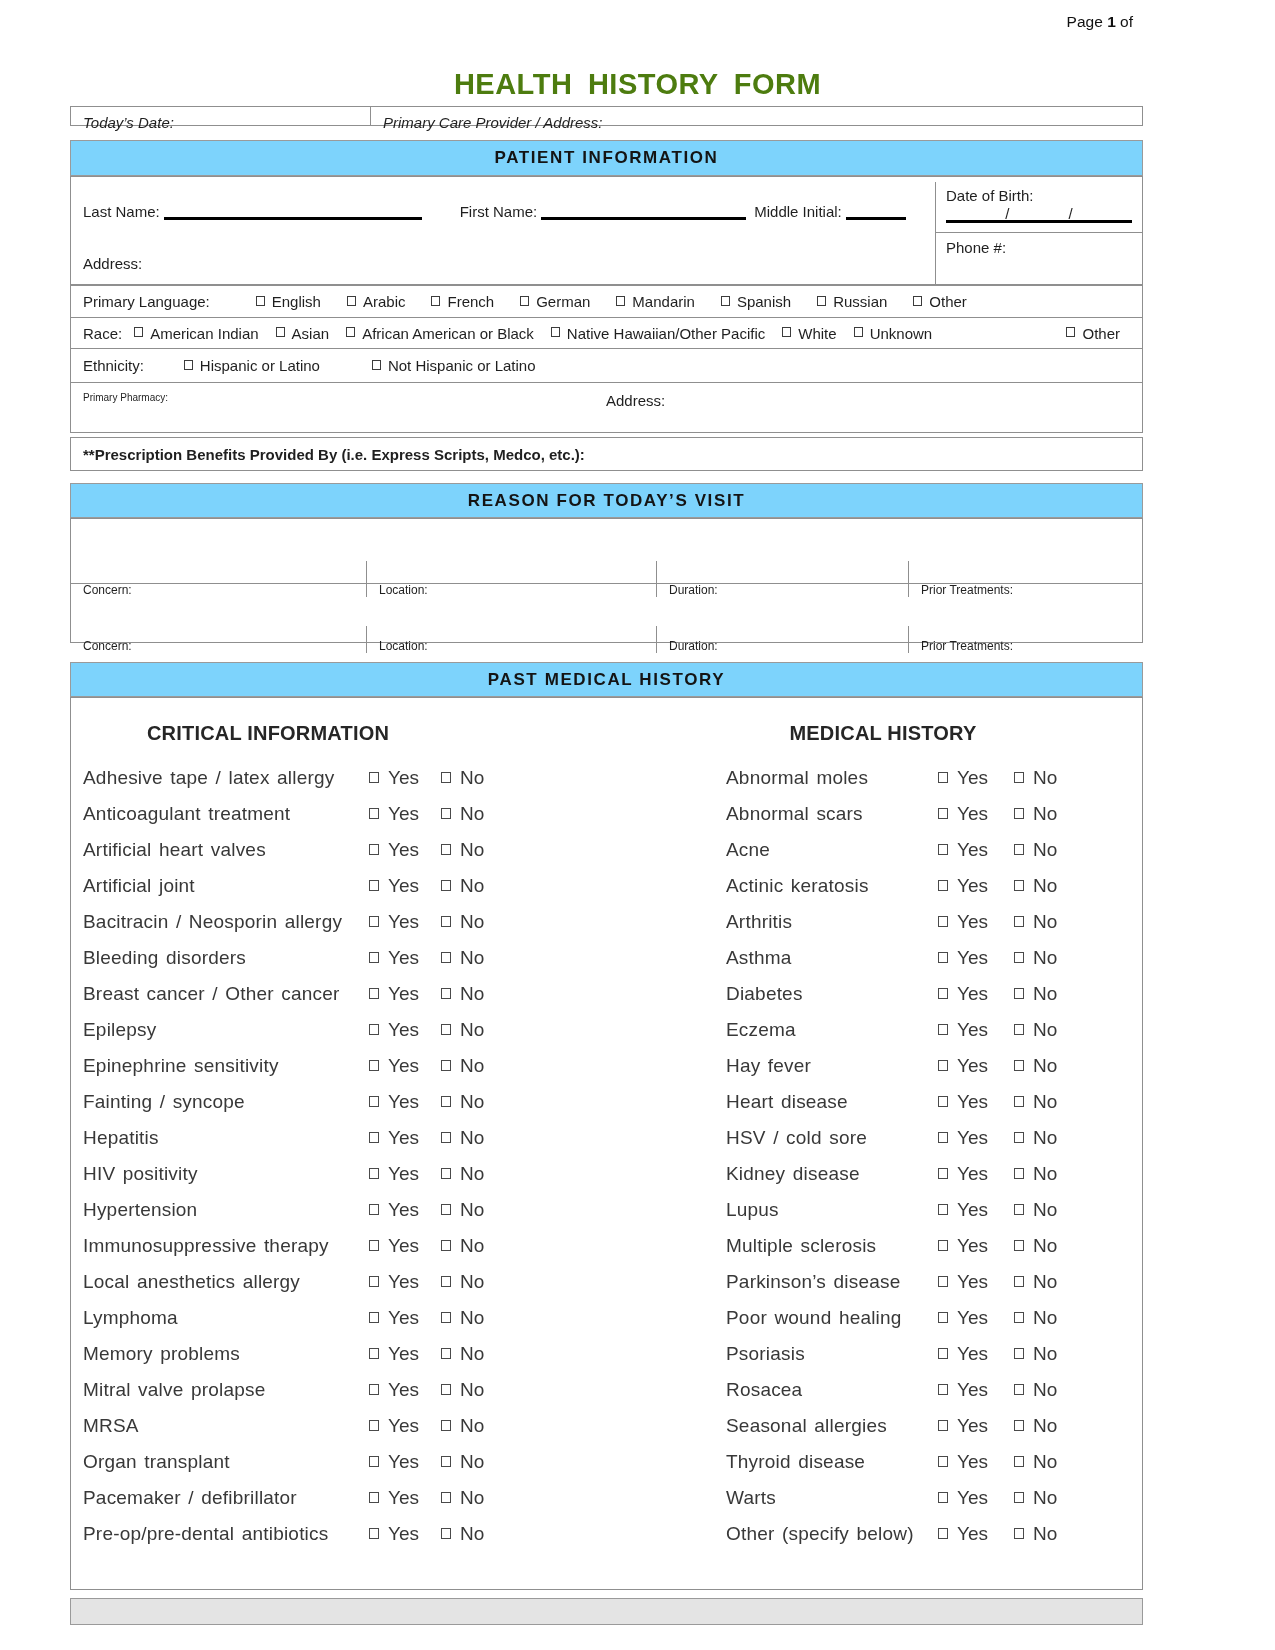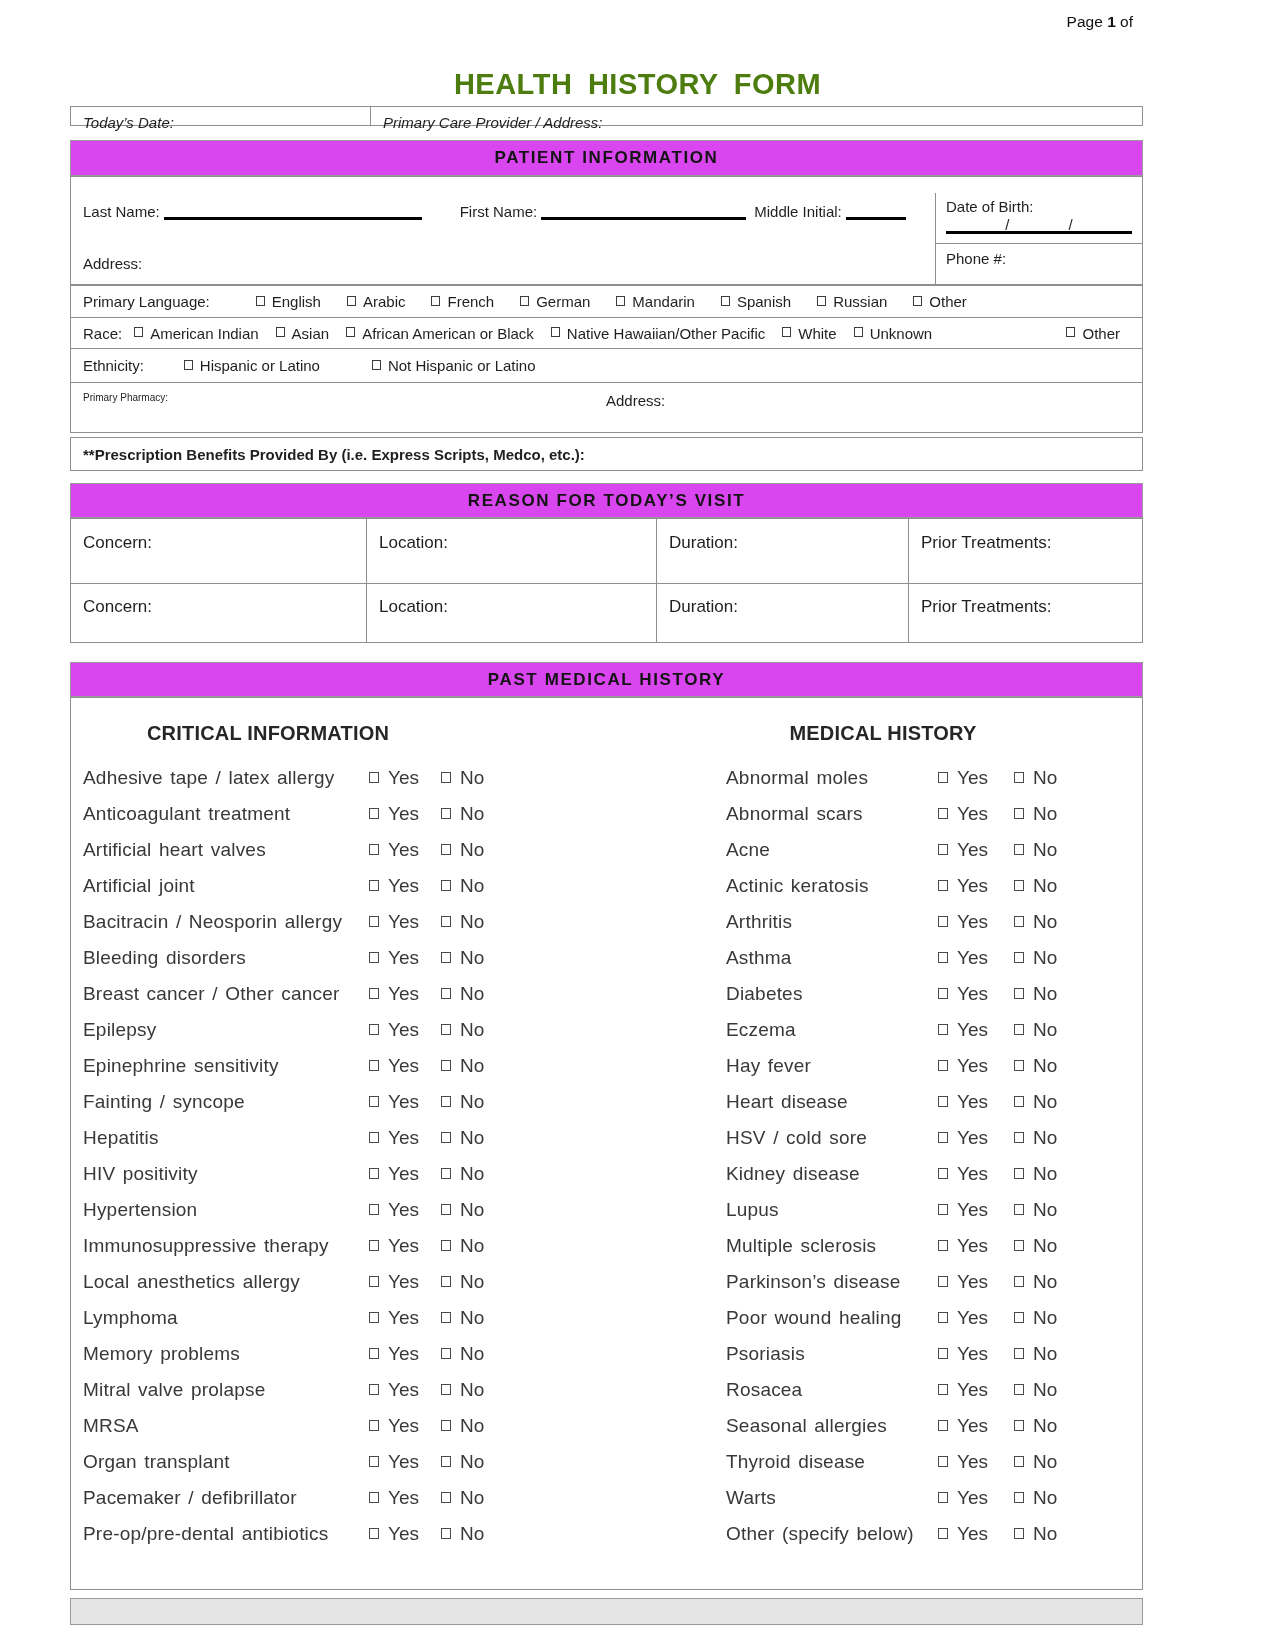--- a/index.html
+++ b/index.html
@@ -7,40 +7,40 @@
   body { width:1275px; height:1650px; font-family:"Liberation Sans", sans-serif; color:#1f1f1f; }
   .page { position:relative; width:1275px; height:1650px; background:#fff; overflow:hidden; }
 
   .page-num { position:absolute; top:13px; right:142px; font-size:15.5px; color:#111;margin-left:21px; }
   .page-num b { font-weight:bold; }
 
   .title { position:absolute; top:68px; left:0; width:100%; text-align:center;
            font-size:29px; font-weight:bold; letter-spacing:0.5px; word-spacing:7px; color:#4d7c0f; }
 
   .box { position:absolute; left:70px; width:1073px; border:1px solid #8f8f8f; background:#fff; }
-  .section-header { position:absolute; left:70px; width:1073px; background:#d946ef; border:1px solid #9a9a9a;
+  .section-header { position:absolute; left:70px; width:1073px; background:#7dd3fc; border:1px solid #9a9a9a;
                     text-align:center; font-weight:bold; letter-spacing:1.6px; font-size:17px; color:#141414; }
 
   
   .top-row { top:106px; height:20px; display:flex;font-style:italic; }
   .top-row .cell { padding:7px 12px; font-size:15px; }
   .cell-date { width:300px; border-right:1px solid #8f8f8f; }
   .cell-pcp { flex:1; }
 
   .pi-header { top:140px; height:36px; line-height:34px; }
 
   
   .name-box { top:176px; height:109px; }
   .name-line { position:absolute; left:12px; top:26px; font-size:15px; white-space:nowrap; }
   .fill { display:inline-block; height:14px; border-bottom:3px solid #000; transform:translateY(3px); }
   .f-last { width:258px; margin-left:4px; margin-right:38px; }
   .f-first { width:205px; margin-left:4px; margin-right:8px; }
   .f-mi { width:60px; margin-left:4px; }
   .addr-line { position:absolute; left:12px; top:78px; font-size:15px; }
-  .dob-cell { position:absolute; right:0; top:16px; width:207px; height:100%;
+  .dob-cell { position:absolute; right:0; top:5px; width:207px; height:100%;
               border-left:1px solid #8f8f8f; font-size:15px; }
   .dob-part { height:50px; padding:5px 10px 0; }
   .dob-line { display:flex; justify-content:space-evenly; border-bottom:3px solid #000; height:18px; margin-top:1px; }
   .phone-part { border-top:1px solid #8f8f8f; padding:6px 10px; }
 
   
   .opt-row { display:flex; align-items:center; padding:0 12px; font-size:15px; }
   .row-language { top:285px; height:33px;gap:12px; }
   .row-race { top:317px; height:32px; }
   .row-ethnicity { top:348px; height:35px; }
@@ -57,21 +57,21 @@
   .ph-label { position:absolute; left:12px; top:9px; font-size:10px; }
   .ph-addr { position:absolute; left:535px; top:9px; font-size:15px; }
 
   .rx-row { top:437px; height:34px; padding:8px 12px; font-size:15px; font-weight:bold; }
 
   
   .visit-header { top:483px; height:35px; line-height:33px; }
   .visit-table { top:518px; height:125px; padding:0; border:1px solid #8f8f8f; }
   .visit-row { display:grid; grid-template-columns:296px 290px 252px 1fr; height:64px; }
   .visit-row.second { height:59px; border-top:1px solid #8f8f8f; }
-  .visit-cell { border-right:1px solid #8f8f8f; padding:14px 12px 0; font-size:17px; }
+  .visit-cell { border-right:1px solid #8f8f8f; padding:22px 12px 0; font-size:12px;margin-top:42px; }
   .visit-cell:last-child { border-right:none; }
   .visit-row.second .visit-cell { padding-top:13px; }
 
   
   .pmh-header { top:662px; height:35px; line-height:33px; }
   .pmh-box { top:697px; height:893px; }
   .col-heading { position:absolute; top:24px; width:300px; text-align:center;
                  font-weight:bold; font-size:20px; color:#262626; letter-spacing:0.2px; }
   .crit-heading { left:47px; }
   .med-heading { left:662px; }

